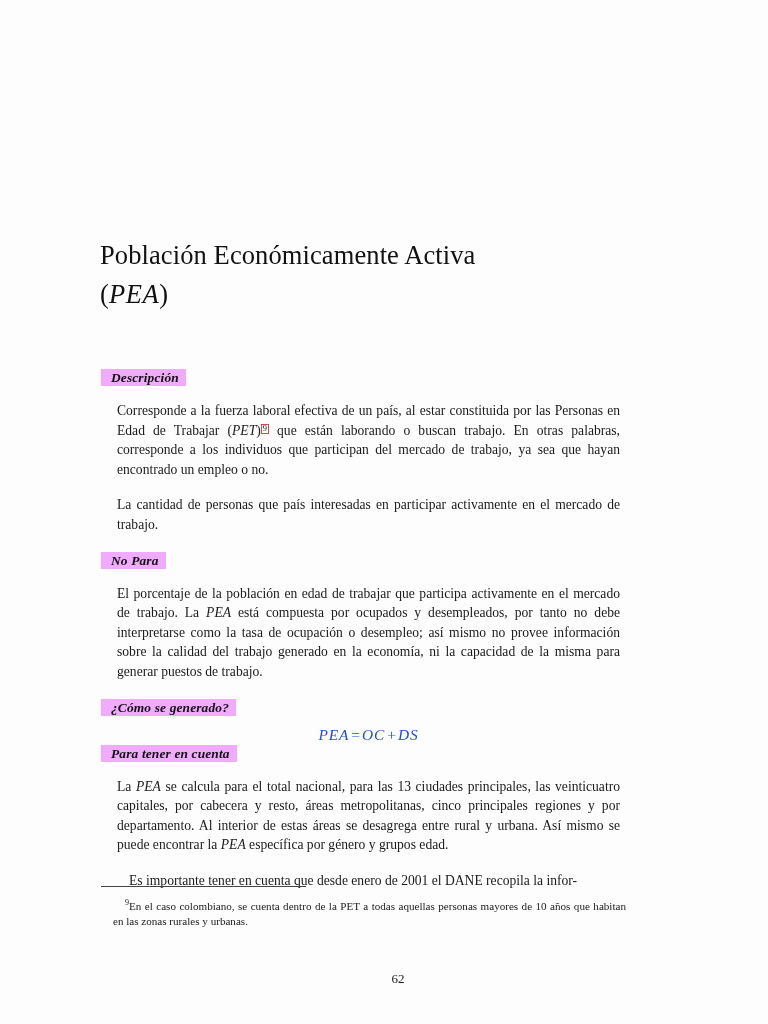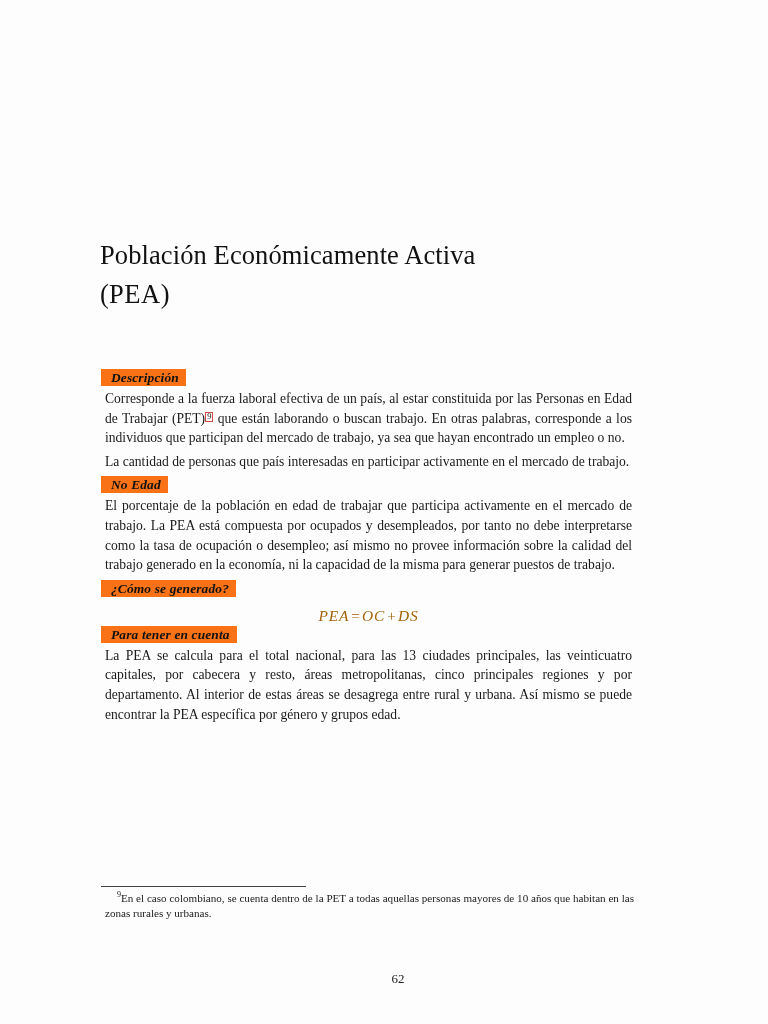--- a/index.html
+++ b/index.html
@@ -31,20 +31,21 @@
     width: 560px;
   }
   .title-line {
     font-size: 26.5px;
     line-height: 39px;
     letter-spacing: 0.1px;
     color: #111;
     white-space: nowrap;
   }
   .math-i {
+    font-style: italic;
     font-family: "Liberation Serif", "DejaVu Serif", serif;
   }
   .math-i.sp { letter-spacing: 0.6px; }
 
   
   .content {
     position: absolute;
     left: 101px;
     top: 368px;
     width: 535px;
@@ -52,34 +53,34 @@
 
   
   .sec-head {
     margin: 0 0 1px 0;
     padding: 0;
     line-height: 17px;
     height: 17px;
   }
   .sec-head .hl {
     display: inline-block;
-    background: #f97316;
+    background: #f0abfc;
     padding: 1px 7px 1px 10px;
     font-style: italic;
     font-weight: bold;
     font-size: 13.4px;
     line-height: 15px;
     color: #111;
     letter-spacing: 0.15px;
     white-space: nowrap;
   }
 
   
   p.body {
-    margin: 4px;
+    margin: 16px;
     padding: 0;
     font-size: 13.6px;
     line-height: 19.6px;
     text-align: justify;
     text-justify: inter-word;
     color: #1a1a1a;
     hyphens: manual;
   }
   p.body.indent { text-indent: 12px; }
   .gap-after { margin-bottom: 12px; }
@@ -100,21 +101,21 @@
     color: #1a1a1a;
   }
 
   
   .equation {
     text-align: center;
     font-size: 15.4px;
     font-style: italic;
     letter-spacing: 0.9px;
     margin: 11px 0 0 0;
-    color: #a16207;
+    color: #1d4ed8;
   }
   .equation .op {
     font-style: normal;
     letter-spacing: 0;
     padding: 0 2px;
   }
 
   
   .footnotes {
     position: absolute;
@@ -122,21 +123,21 @@
     top: 886px;
     width: 537px;
   }
   .fn-rule {
     width: 205px;
     height: 0;
     border-top: 1.1px solid #444;
     margin: 0 0 4px 0;
   }
   p.footnote {
-    margin: 4px;
+    margin: 12px;
     padding: 0;
     font-size: 11.1px;
     line-height: 15.3px;
     text-align: justify;
     text-indent: 12px;
     color: #1a1a1a;
   }
   p.footnote sup {
     font-size: 8px;
     vertical-align: super;
@@ -168,35 +169,36 @@
   <div class="content">
 
     <div class="sec-head">
       <span class="hl">Descripción</span>
     </div>
     <p class="body gap-after"><span>Corresponde a la fuerza laboral efectiva de un país, al estar constituida por las Personas en Edad de Trabajar (</span><span class="math-i">PET</span><span>)</span><sup class="fnref">9</sup><span> que están laborando o buscan trabajo. En otras palabras, corresponde a los individuos que participan del mercado de trabajo, ya sea que hayan encontrado un empleo o no.</span></p>
 
     <p class="body gap-after">La cantidad de personas que país interesadas en participar activamente en el mercado de trabajo.</p>
 
     <div class="sec-head">
-      <span class="hl">No Edad</span>
+      <span class="hl">No Para</span>
     </div>
     <p class="body gap-after"><span>El porcentaje de la población en edad de trabajar que participa activamente en el mercado de trabajo. La </span><span class="math-i">PEA</span><span> está compuesta por ocupados y desempleados, por tanto no debe interpretarse como la tasa de ocupación o desempleo; así mismo no provee información sobre la calidad del trabajo generado en la economía, ni la capacidad de la misma para generar puestos de trabajo.</span></p>
 
     <div class="sec-head">
       <span class="hl">¿Cómo se generado?</span>
     </div>
 
     <div class="equation gap-after"><span class="math-i">PEA</span><span class="op">=</span><span class="math-i">OC</span><span class="op">+</span><span class="math-i">DS</span></div>
 
     <div class="sec-head" style="">
       <span class="hl">Para tener en cuenta</span>
     </div>
     <p class="body"><span>La </span><span class="math-i">PEA</span><span> se calcula para el total nacional, para las 13 ciudades principales, las veinticuatro capitales, por cabecera y resto, áreas metropolitanas, cinco principales regiones y por departamento. Al interior de estas áreas se desagrega entre rural y urbana. Así mismo se puede encontrar la </span><span class="math-i">PEA</span><span> específica por género y grupos edad.</span></p>
 
+    <p class="body indent gap-para">Es importante tener en cuenta que desde enero de 2001 el DANE recopila la infor-</p>
   </div>
 
   <div class="footnotes">
     <div class="fn-rule"></div>
     <p class="footnote"><sup>9</sup><span>En el caso colombiano, se cuenta dentro de la PET a todas aquellas personas mayores de 10 años que habitan en las zonas rurales y urbanas.</span></p>
   </div>
 
   <div class="page-number">62</div>
 
 </div>

